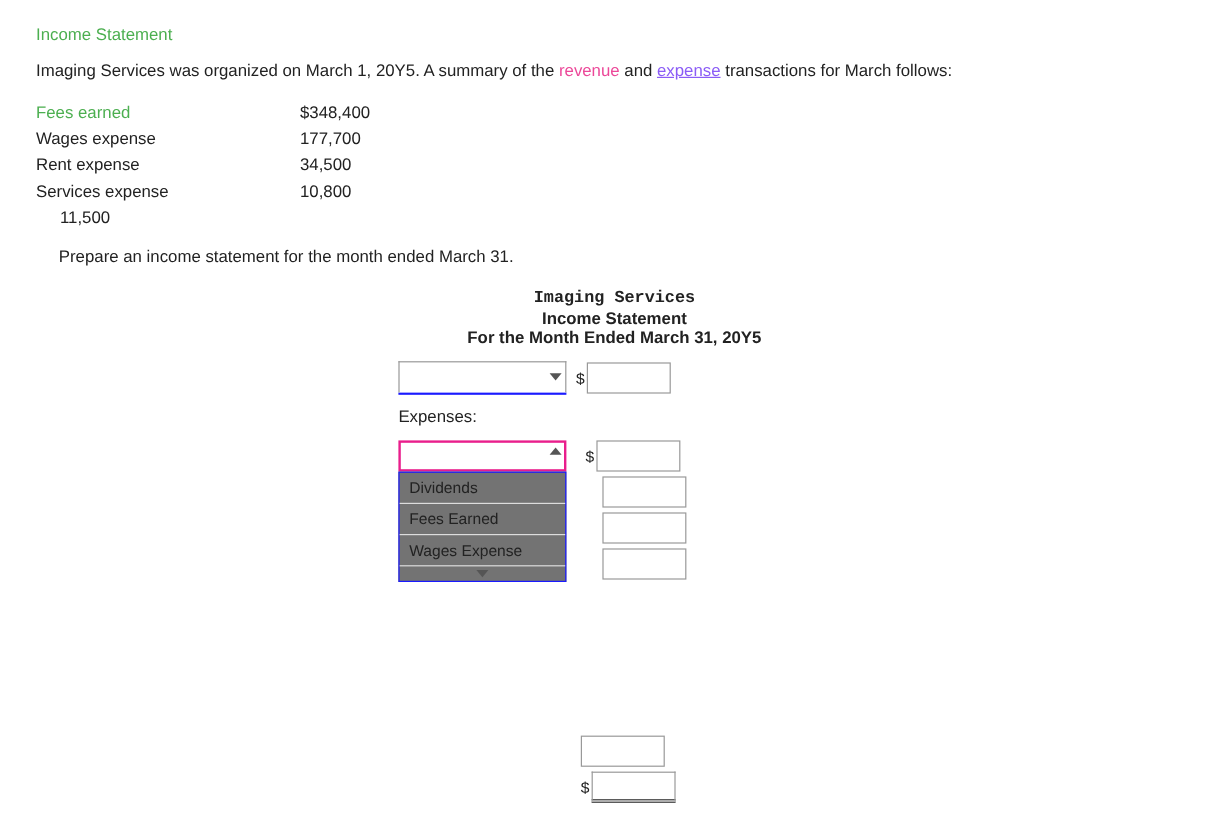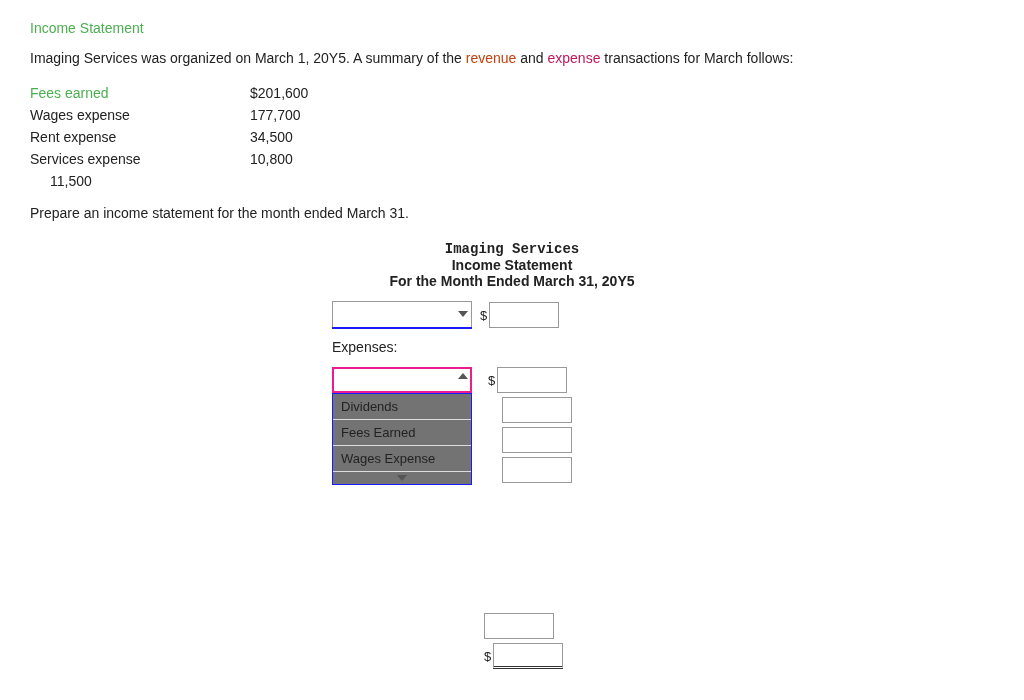--- a/index.html
+++ b/index.html
@@ -13,42 +13,43 @@
     .page-title {
       color: #4caf50;
       font-size: 14px;
       margin-bottom: 12px;
     }
     .intro-text {
       font-size: 14px;
       margin-bottom: 16px;
       line-height: 1.5;
     }
-    .intro-text .revenue { color: #c2410c; }
-    .intro-text .expense { color: #be185d; }
+    .intro-text .revenue { color: #ec4899; }
+    .intro-text .expense { color: #8b5cf6; text-decoration: underline; }
     .data-table {
       margin-bottom: 16px;
     }
     .data-row {
       display: flex;
       align-items: center;
       margin-bottom: 6px;
     }
     .data-row .label {
       width: 200px;
       font-size: 14px;
     }
     .data-row .label.green { color: #4caf50; }
     .data-row .value {
       font-size: 14px;
       margin-left: 20px;
     }
     .prepare-text {
       font-size: 14px;
       margin-bottom: 20px;
+      margin-left: 19px;
     }
     .statement-container {
       display: flex;
       flex-direction: column;
       align-items: center;
       margin-bottom: 20px;
     }
     .statement-title {
       font-weight: bold;
       font-size: 14px;
@@ -188,21 +189,21 @@
   <span>and</span>
   <span> </span>
   <span class="expense">expense</span>
   <span> </span>
   <span>transactions for March follows:</span>
 </p>
 
 <div class="data-table">
   <div class="data-row">
     <span class="label green">Fees earned</span>
-    <span class="value">$201,600</span>
+    <span class="value">$348,400</span>
   </div>
   <div class="data-row">
     <span class="label">Wages expense</span>
     <span class="value">177,700</span>
   </div>
   <div class="data-row">
     <span class="label">Rent expense</span>
     <span class="value">34,500</span>
   </div>
   <div class="data-row">

